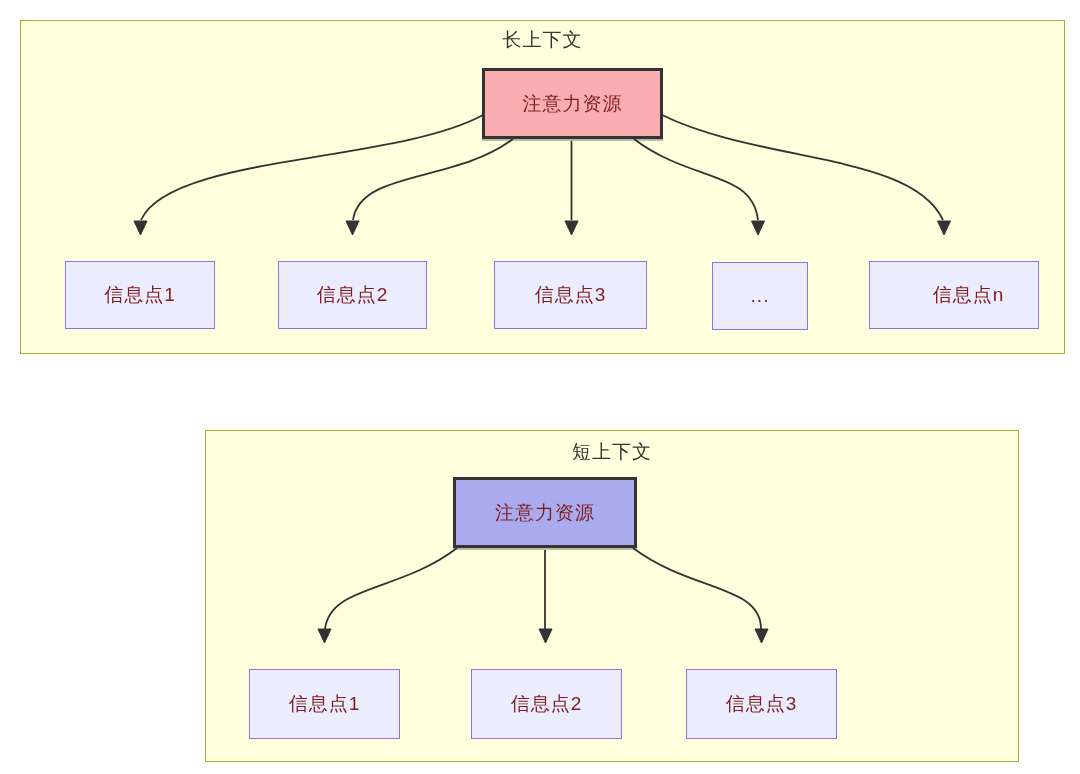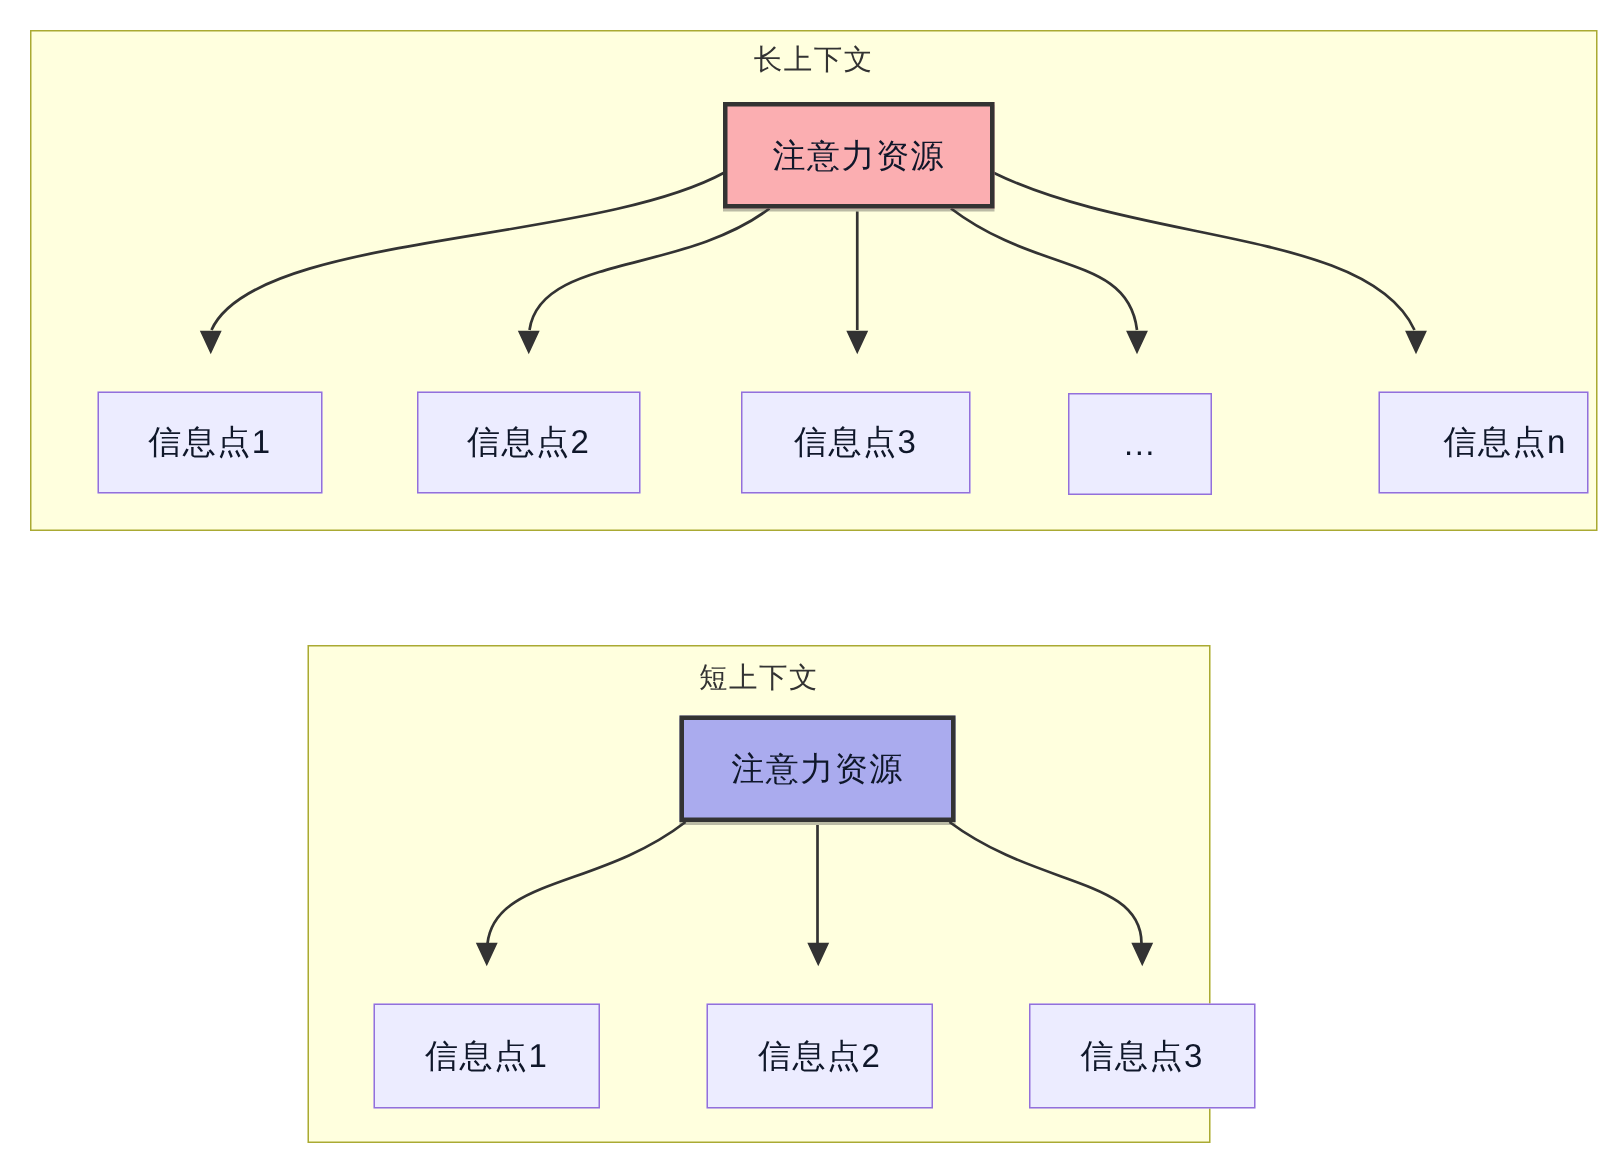--- a/index.html
+++ b/index.html
@@ -29,22 +29,22 @@
     font-size: 19px;
     color: #333333;
     letter-spacing: 1px;
   }
   .node {
     position: absolute;
     box-sizing: border-box;
     display: flex;
     align-items: center;
     justify-content: center;
-    font-size: 22px;
-    color: #0f172a;
+    font-size: 19px;
+    color: #7f1d1d;
     letter-spacing: 1px;
   }
   .attention {
     background: #fbaeb1;
     border: 3px solid #333333;
     box-shadow: 0 2px 0 rgba(60,60,60,0.35);
   }
   .attention.short {
     background: #aaabee;
   }
@@ -73,21 +73,21 @@
 </style>
 </head>
 <body>
 
 <div class="canvas">
 
   <div class="cluster" style="left:20px; top:20px; width:1045px; height:334px;">
     <div class="cluster-title" style="top:6px;">长上下文</div>
   </div>
 
-  <div class="cluster" style="left:205px; top:430px; width:602px; height:332px;">
+  <div class="cluster" style="left:205px; top:430px; width:814px; height:332px;">
     <div class="cluster-title" style="top:8px;">短上下文</div>
   </div>
 
   <svg class="edges" viewBox="0 0 1080 774">
     <g>
       <path d="M 483 115 C 395 163, 170 155, 141 220"></path>
       <polygon points="134,221 147,221 140.5,235"></polygon>
       <path d="M 513 139 C 455 183, 360 170, 353 220"></path>
       <polygon points="346,221 359,221 352.5,235"></polygon>
       <path d="M 571.5 141 L 571.5 220"></path>
@@ -106,21 +106,21 @@
       <polygon points="755,629 768,629 761.5,643"></polygon>
     </g>
   </svg>
 
   <div class="node attention" style="left:482px; top:68px; width:181px; height:71px;">注意力资源</div>
 
   <div class="node info" style="left:65px; top:236px; width:150px; height:68px;">信息点1</div>
   <div class="node info" style="left:278px; top:236px; width:149px; height:68px;">信息点2</div>
   <div class="node info" style="left:494px; top:236px; width:153px; height:68px;">信息点3</div>
   <div class="node info" style="left:712px; top:237px; width:96px; height:68px;">...</div>
-  <div class="node info" style="left:919px; top:236px; width:140px; height:68px;padding-left:29px;">信息点n</div>
+  <div class="node info" style="left:869px; top:236px; width:170px; height:68px;padding-left:29px;">信息点n</div>
 
   <div class="node attention short" style="left:453px; top:477px; width:184px; height:71px;">注意力资源</div>
 
   <div class="node info" style="left:249px; top:644px; width:151px; height:70px;">信息点1</div>
   <div class="node info" style="left:471px; top:644px; width:151px; height:70px;">信息点2</div>
   <div class="node info" style="left:686px; top:644px; width:151px; height:70px;">信息点3</div>
 
 </div>
 
 </body></html>

